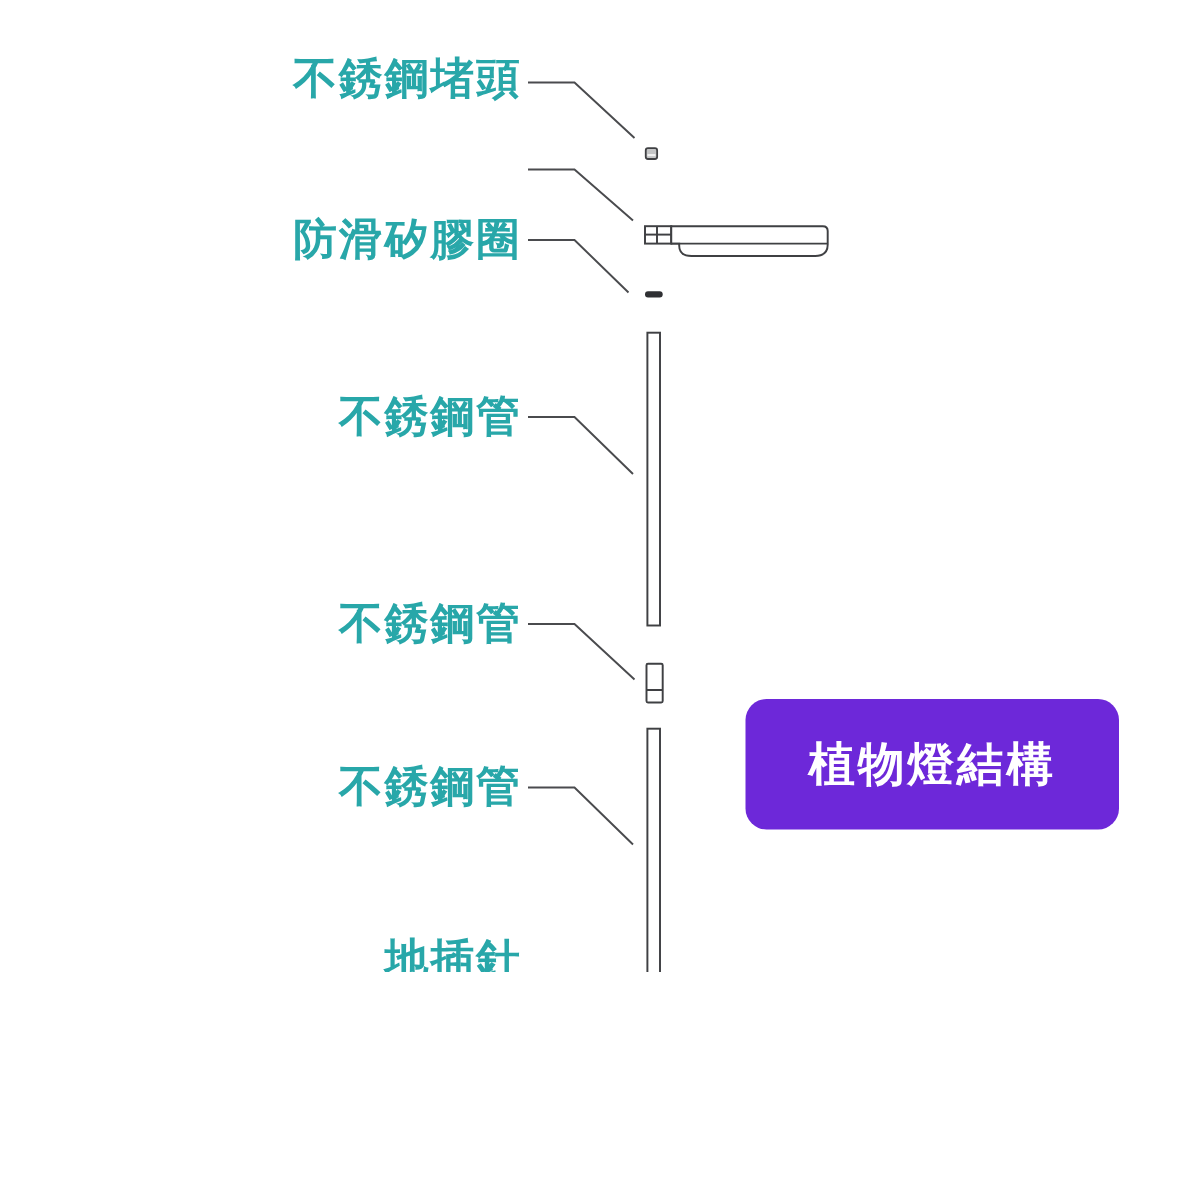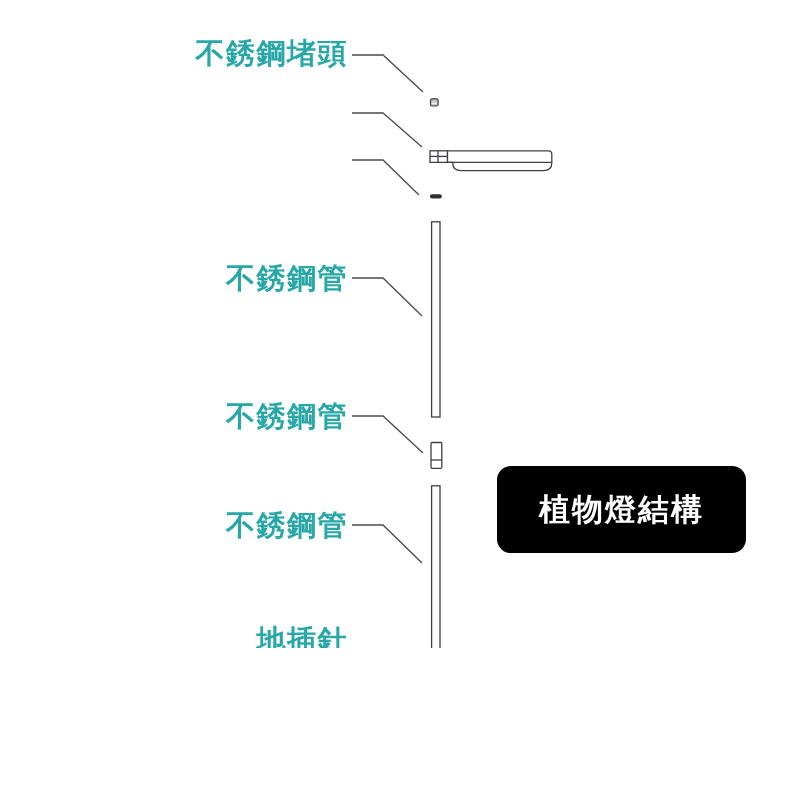--- a/index.html
+++ b/index.html
@@ -41,21 +41,21 @@
   .lbl-4 { top: 262px; }
   .lbl-5 { top: 400px; }
   .lbl-6 { top: 509px; }
   .lbl-7 { top: 624px; }
   .title-badge {
     position: absolute;
     left: 497px;
     top: 466px;
     width: 249px;
     height: 87px;
-    background: #000000;
+    background: #6d28d9;
     border-radius: 14px;
     display: flex;
     align-items: center;
     justify-content: center;
     font-size: 31px;
     font-weight: bold;
     letter-spacing: 2px;
     color: #ffffff;
     white-space: nowrap;
   }
@@ -106,20 +106,21 @@
     <g>
       <path d="M431.3,685.4 V676 Q431.3,673.2 434,673.2 H437.4 Q440.1,673.2 440.1,676 V685.4 Z" fill="#ffffff" stroke="#3f4043" stroke-width="1.3"></path>
       <rect x="429.2" y="685.2" width="13" height="3.8" fill="#2f3033" stroke="none"></rect>
       <path d="M430.6,689 L434.6,751.5 L435.8,754.5 L437,751.5 L440.9,689 Z" fill="#ffffff" stroke="#3f4043" stroke-width="1.3"></path>
       <line x1="433.2" y1="689" x2="435.3" y2="748" stroke="#3f4043" stroke-width="0.8"></line>
       <line x1="438.3" y1="689" x2="436.3" y2="748" stroke="#3f4043" stroke-width="0.8"></line>
     </g>
   </svg>
 
   <div class="part-label lbl-1">不銹鋼堵頭</div>
+  <div class="part-label lbl-3">防滑矽膠圈</div>
   <div class="part-label lbl-4">不銹鋼管</div>
   <div class="part-label lbl-5">不銹鋼管</div>
   <div class="part-label lbl-6">不銹鋼管</div>
   <div class="part-label lbl-7">地插針</div>
 
   <div class="title-badge">植物燈結構</div>
 
 </div>
 
 </body></html>

